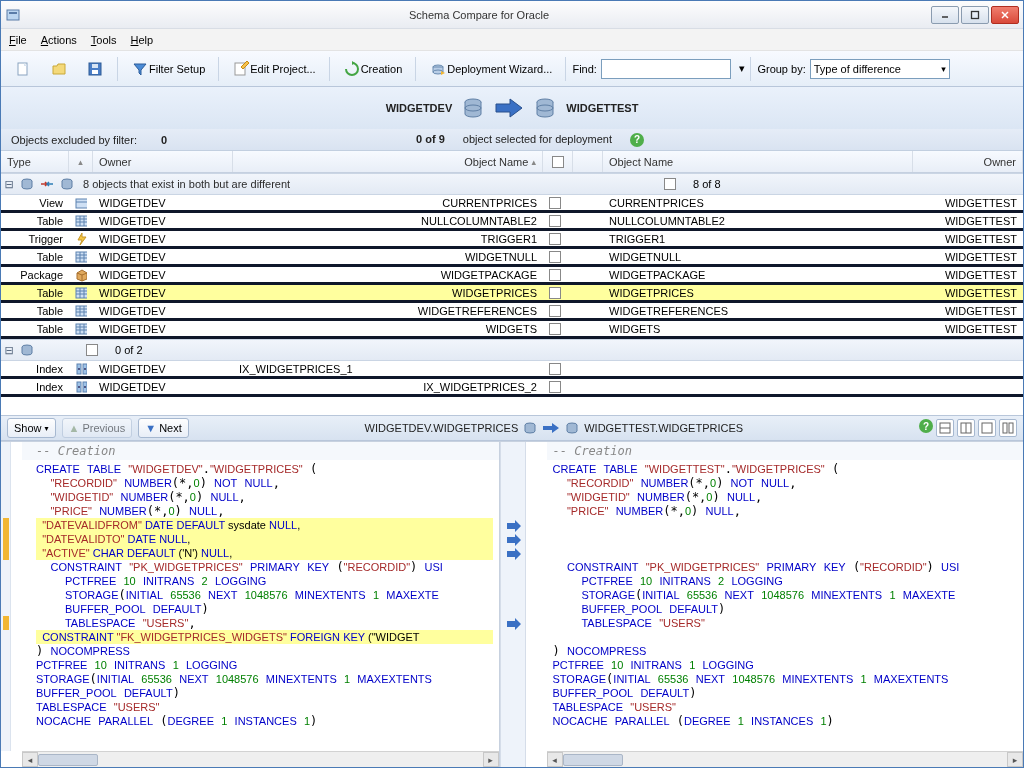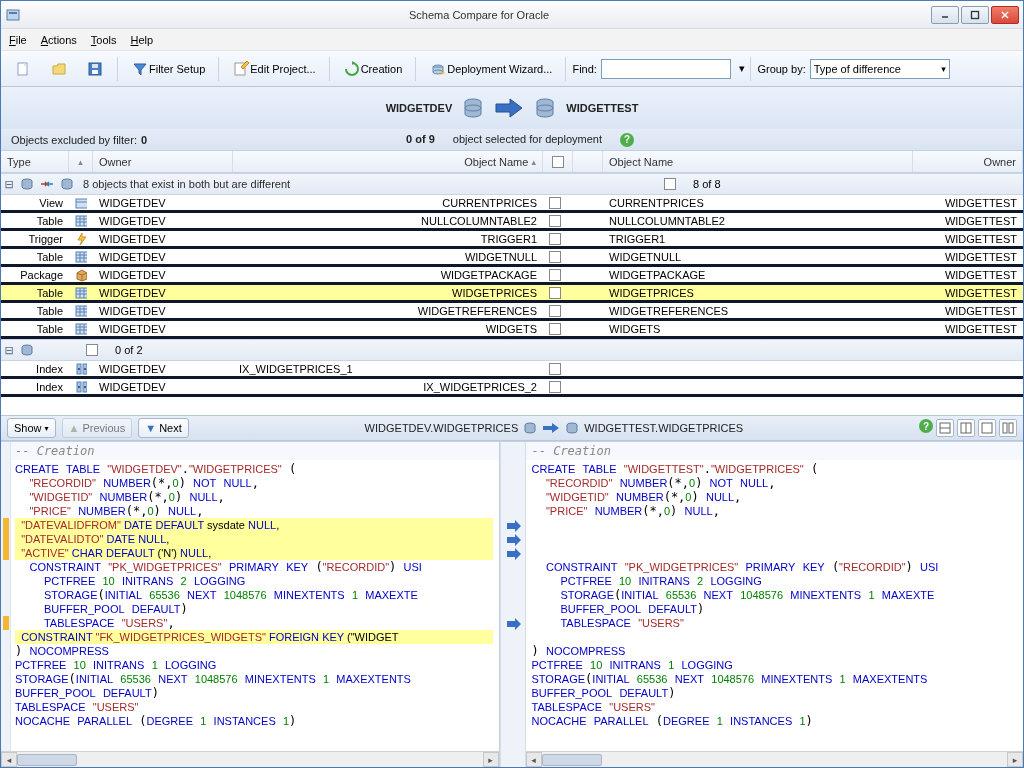--- a/index.html
+++ b/index.html
@@ -23,21 +23,21 @@
 .tbtn .ic { width: 18px; height: 18px; display:flex; align-items:center; justify-content:center; }
 .sep { width: 1px; height: 24px; background: #c9d5e5; margin: 0 2px; }
 .find-combo { width: 130px; height: 20px; border: 1px solid #7b9ebd; background: #fff; }
 .group-combo { width: 140px; height: 20px; border: 1px solid #7b9ebd; background: #fff; padding: 0 3px; display:flex; align-items:center; justify-content:space-between; }
 
 .compare-header { height: 42px; display:flex; align-items:center; justify-content:center; gap: 10px; background: linear-gradient(to bottom,#eaf1fb,#dbe6f4); }
 .compare-header .db-ic { width: 22px; height: 22px; }
 .compare-header .arrow { width: 30px; height: 22px; }
 .compare-header .schema-name { font-weight:bold; color:#222; }
 
-.filter-line { height: 22px; display:flex; align-items:center; padding: 0 10px; gap: 4px; background: linear-gradient(to bottom,#e5ecf7,#d9e3f1); border-bottom:1px solid #c2cfe0; font-size:11px; color:#222; }
+.filter-line { height: 22px; display:flex; align-items:center; padding: 0 10px; gap: 24px; background: linear-gradient(to bottom,#e5ecf7,#d9e3f1); border-bottom:1px solid #c2cfe0; font-size:11px; color:#222; }
 .filter-line .mid { flex:1; text-align:center; display:flex; justify-content:center; gap:18px; }
 .help-ic { width:14px; height:14px; border-radius:50%; background:#4fae4a; color:#fff; display:inline-flex; align-items:center; justify-content:center; font-size:10px; font-weight:bold; }
 
 .grid-header { height: 22px; background: linear-gradient(to bottom,#f7faff,#e8eef7); border-bottom:1px solid #c5d0e0; display:flex; align-items:center; font-size:11px; color:#333; }
 .grid-header > div { border-right: 1px solid #d7dee8; padding: 0 6px; height:100%; display:flex; align-items:center; }
 
 .col-type { width: 68px; }
 .col-ic { width: 24px; justify-content:center; }
 .col-owner { width: 140px; }
 .col-objname-l { flex: 1; justify-content: flex-end; }
@@ -60,21 +60,21 @@
 
 .chk { width:12px; height:12px; border:1px solid #888; background:#fff; }
 
 .sqlbar { height: 26px; background: linear-gradient(to bottom,#e8eff8,#d7e2f0); border-top:1px solid #b8c6da; border-bottom:1px solid #b8c6da; display:flex; align-items:center; padding:0 6px; gap:6px; }
 .sqlbar-btn { height:20px; padding:0 6px; display:flex; align-items:center; gap:3px; border:1px solid #a6b8d0; border-radius:3px; background:linear-gradient(to bottom,#fefefe,#e8eef7); }
 .sqlbar .center { flex:1; display:flex; align-items:center; justify-content:center; gap:5px; font-size:11px; color:#222; }
 .sqlbar .right { display:flex; gap:3px; }
 .sqlbar .right .sq { width:18px; height:18px; border:1px solid #a6b8d0; border-radius:2px; background:#fff; display:flex; align-items:center; justify-content:center; }
 
 .sql-panes { flex:1; display:flex; border-top:1px solid #c7d1df; overflow:hidden; }
-.sql-pane { flex:1; overflow:hidden; position:relative; display:flex; flex-direction:column; background:#fff; }
+.sql-pane { flex:1; overflow:hidden; position:relative; display:flex; flex-direction:column; background:#fff;padding-left:21px; }
 .sql-pane:first-child { border-right:1px solid #c7d1df; }
 .diff-gutter { width:26px; background:#eef3fa; border-left:1px solid #d5dde9; border-right:1px solid #d5dde9; display:flex; flex-direction:column; position:relative; }
 .sql-head { height:18px; background:#f5f8fc; color:#888; font-style:italic; font-family:Consolas,monospace; font-size:12px; padding:0 6px; display:flex; align-items:center; }
 .sql-text { flex:1; font-family:Consolas,monospace; font-size:12px; line-height:14px; white-space:pre; overflow:auto; padding: 2px 6px; color:#000; }
 .kw { color:#0000c8; }
 .str { color:#a52a2a; }
 .num { color:#008000; }
 .hl-line { background:#ffff9e; display:inline-block; width:100%; }
 .scrollbar-h { height:16px; background:#f0f0f0; border-top:1px solid #d2d2d2; display:flex; }
 .sb-track { flex:1; background:#efefef; position:relative; }

